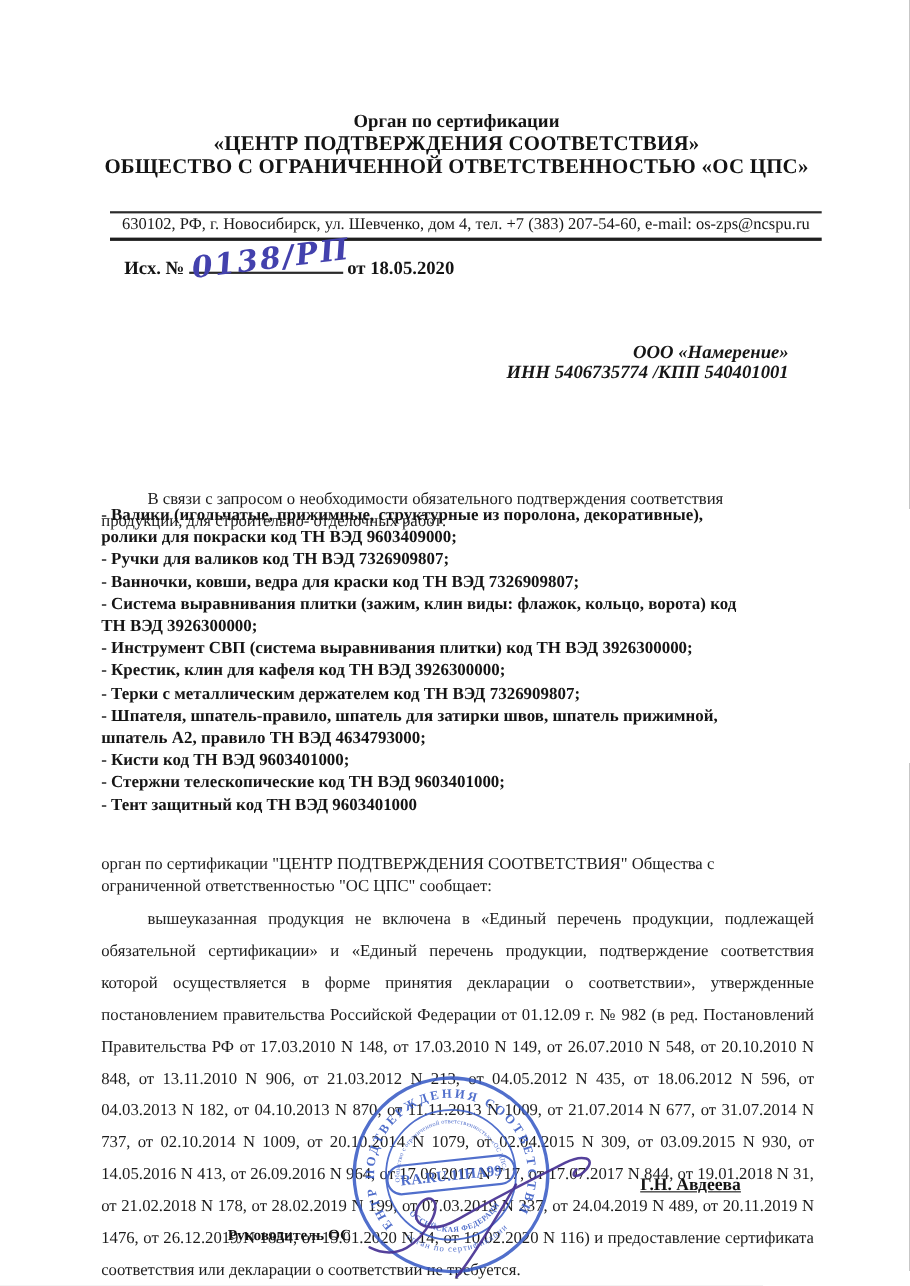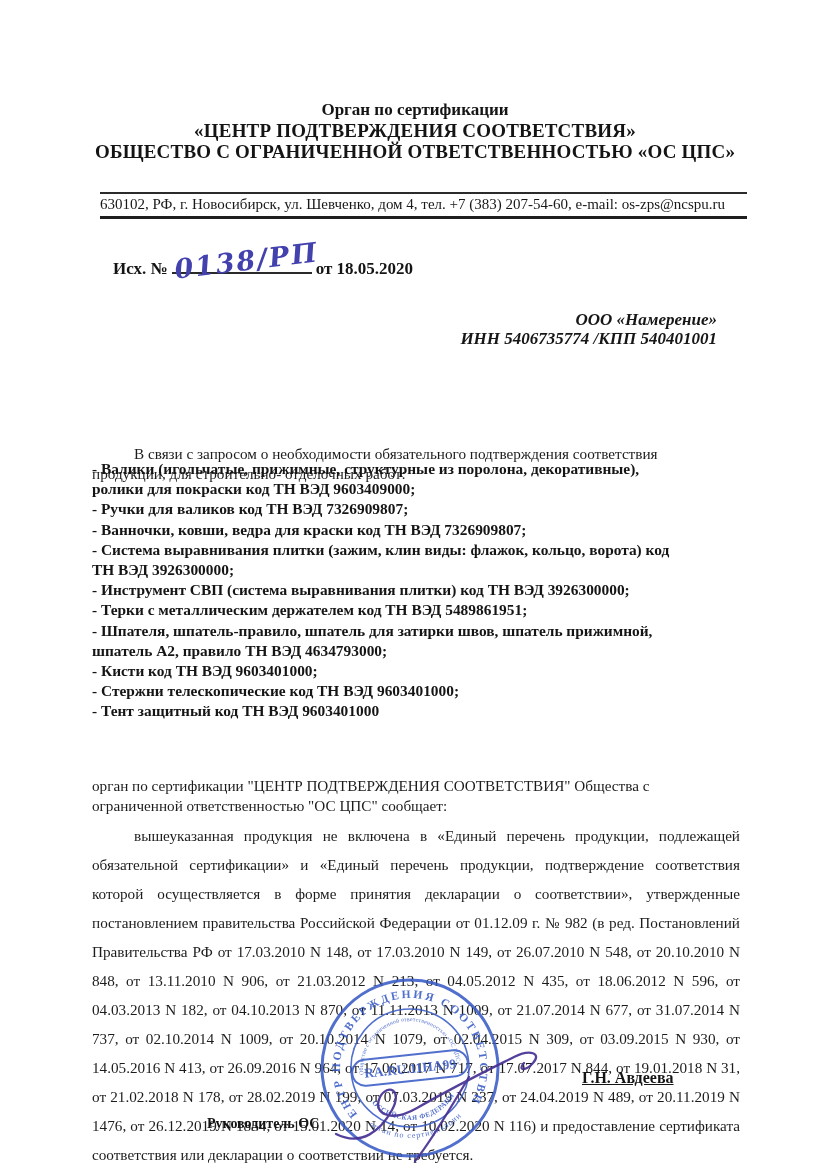--- a/index.html
+++ b/index.html
@@ -7,23 +7,23 @@
     position:relative; width:827px; height:1169px; margin:0 auto;
     background:#ffffff; overflow:hidden;
     font-family:"Liberation Serif", serif; color:#1c1c1c;
   }
   
   .letterhead { position:absolute; top:99px; left:90px; width:650px; text-align:center; font-weight:bold; color:#141414; }
   .lh-1 { font-size:17px; line-height:21px; }
   .lh-2, .lh-3, .lh-4 { font-size:19px; line-height:21px; letter-spacing:.2px; }
   .rule-thin  { position:absolute; left:100px; top:192px; width:647px; height:1.5px; background:#2b2b2b; }
   .rule-thick { position:absolute; left:100px; top:216px; width:647px; height:3px;  background:#1e1e1e; }
-  .lh-address { position:absolute; left:100px; top:195px; width:647px; text-align:left; font-size:15px; line-height:19px; color:#181818; }
+  .lh-address { position:absolute; left:100px; top:195px; width:647px; text-align:center; font-size:15px; line-height:19px; color:#181818; }
   
-  .ref-line { position:absolute; left:113px; top:259px; font-size:17px; font-weight:bold; color:#141414;text-align:center; }
+  .ref-line { position:absolute; left:113px; top:234px; font-size:17px; font-weight:bold; color:#141414;text-align:center; }
   .ref-blank { display:inline-block; width:140px; border-bottom:2px solid #2a2a2a; position:relative; margin:0 4px; }
   .handwritten {
     position:absolute; left:2px; top:-27px; white-space:nowrap;
     font-family:"DejaVu Serif", serif; font-style:italic; font-weight:600;
     font-size:27px; letter-spacing:2px; color:#4341ad; transform:rotate(-7deg);
   }
   
   .recipient { position:absolute; top:311px; right:110px; text-align:right;
     font-weight:bold; font-style:italic; font-size:17px; line-height:18.5px; color:#161616; }
   
@@ -66,21 +66,22 @@
   </div>
 
   <p class="intro">В связи с запросом о необходимости обязательного подтверждения соответствия продукции, для строительно- отделочных работ:</p>
 
   <div class="products">
     <div>- Валики (игольчатые, прижимные, структурные из поролона, декоративные), ролики для покраски код ТН ВЭД 9603409000;</div>
     <div>- Ручки для валиков код ТН ВЭД 7326909807;</div>
     <div>- Ванночки, ковши, ведра для краски код ТН ВЭД 7326909807;</div>
     <div>- Система выравнивания плитки (зажим, клин виды: флажок, кольцо, ворота) код ТН ВЭД 3926300000;</div>
     <div>- Инструмент СВП (система выравнивания плитки) код ТН ВЭД 3926300000;</div>
-    <div>- Терки с металлическим держателем код ТН ВЭД 5489861951;</div>
+    <div>- Крестик, клин для кафеля код ТН ВЭД 3926300000;</div>
+    <div>- Терки с металлическим держателем код ТН ВЭД 7326909807;</div>
     <div>- Шпателя, шпатель-правило, шпатель для затирки швов, шпатель прижимной, шпатель А2, правило ТН ВЭД 4634793000;</div>
     <div>- Кисти код ТН ВЭД 9603401000;</div>
     <div>- Стержни телескопические код ТН ВЭД 9603401000;</div>
     <div>- Тент защитный код ТН ВЭД 9603401000</div>
   </div>
 
   <p class="statement-1">орган по сертификации "ЦЕНТР ПОДТВЕРЖДЕНИЯ СООТВЕТСТВИЯ" Общества с ограниченной ответственностью "ОС ЦПС" сообщает:</p>
   <p class="statement-2">вышеуказанная продукция не включена в «Единый перечень продукции, подлежащей обязательной сертификации» и «Единый перечень продукции, подтверждение соответствия которой осуществляется в форме принятия декларации о соответствии», утвержденные постановлением правительства Российской Федерации от 01.12.09 г. № 982 (в ред. Постановлений Правительства РФ от 17.03.2010 N 148, от 17.03.2010 N 149, от 26.07.2010 N 548, от 20.10.2010 N 848, от 13.11.2010 N 906, от 21.03.2012 N 213, от 04.05.2012 N 435, от 18.06.2012 N 596, от 04.03.2013 N 182, от 04.10.2013 N 870, от 11.11.2013 N 1009, от 21.07.2014 N 677, от 31.07.2014 N 737, от 02.10.2014 N 1009, от 20.10.2014 N 1079, от 02.04.2015 N 309, от 03.09.2015 N 930, от 14.05.2016 N 413, от 26.09.2016 N 964, от 17.06.2017 N 717, от 17.07.2017 N 844, от 19.01.2018 N 31, от 21.02.2018 N 178, от 28.02.2019 N 199, от 07.03.2019 N 237, от 24.04.2019 N 489, от 20.11.2019 N 1476, от 26.12.2019 N 1854, от 15.01.2020 N 14, от 10.02.2020 N 116) и предоставление сертификата соответствия или декларации о соответствии не требуется.</p>
 
   <div class="sig-title">Руководитель ОС</div>

